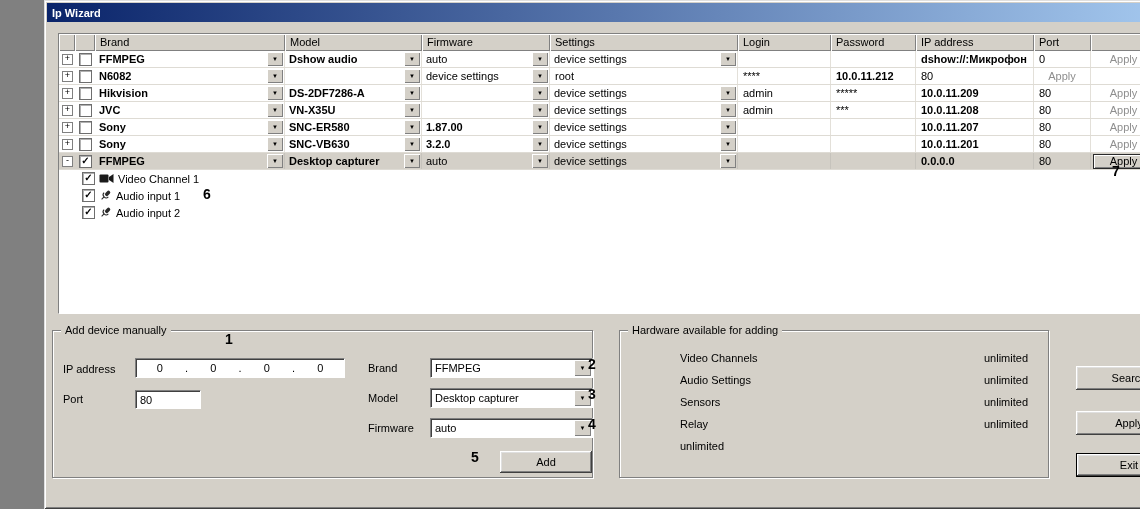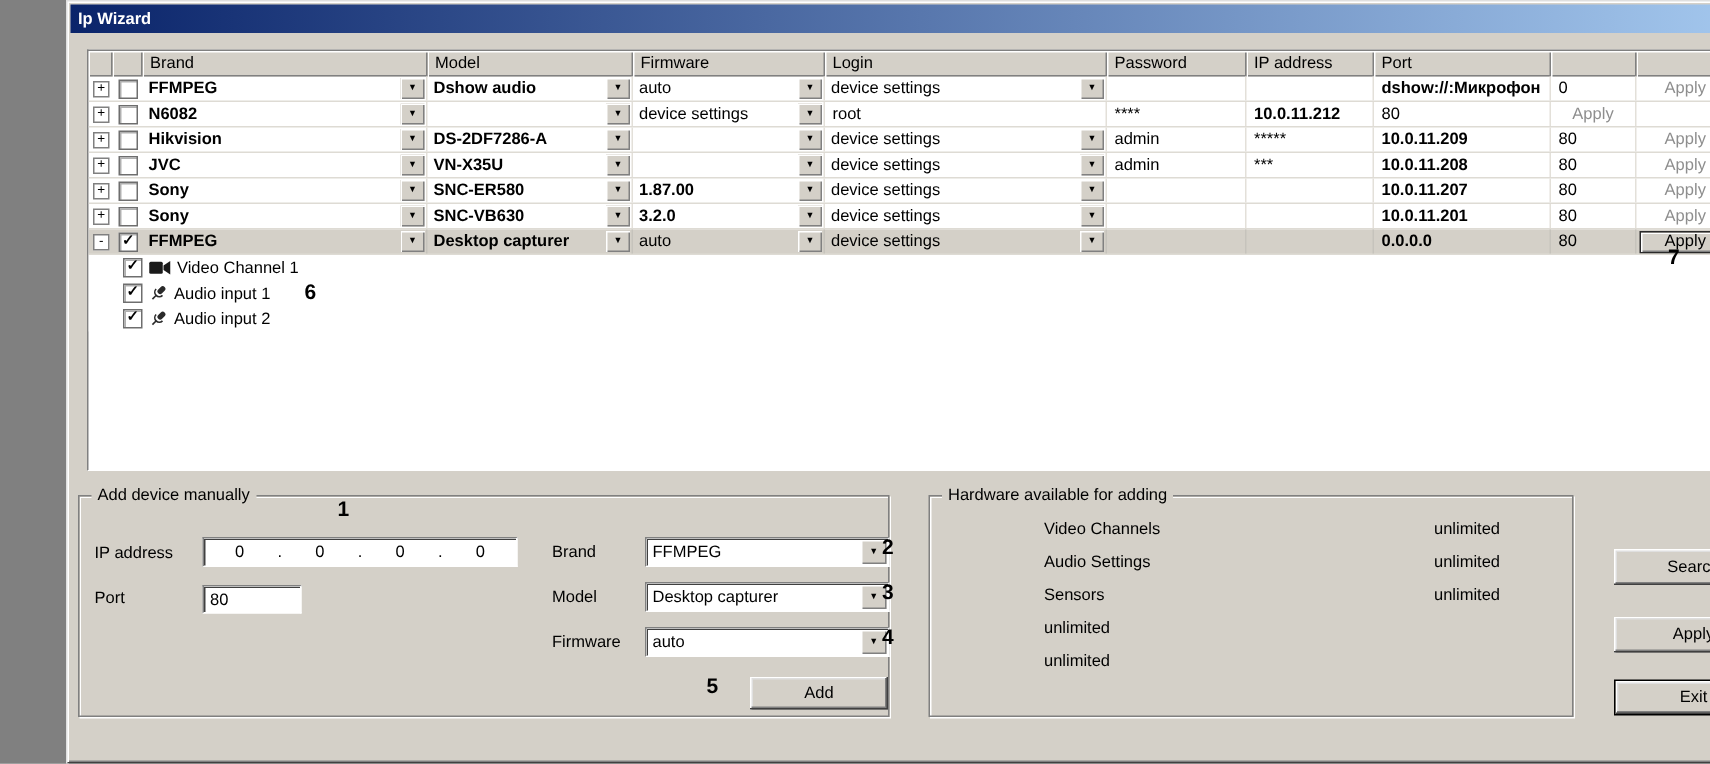--- a/index.html
+++ b/index.html
@@ -97,21 +97,21 @@
   .btn{
     background:#d4d0c8;display:flex;align-items:center;justify-content:center;cursor:pointer;box-sizing:border-box;
     box-shadow:inset -1px -1px 0 #404040,inset 1px 1px 0 #ffffff,inset -2px -2px 0 #808080,inset 2px 2px 0 #dfdfdf;
   }
   .add-btn{position:absolute;left:447px;top:120px;width:92px;height:22px;}
   .side-btn{position:absolute;width:78px;height:24px;padding-left:28px;}
   .btn-search{left:1032px;top:366px;}
   .btn-apply{left:1032px;top:411px;}
   .btn-exit{left:1032px;top:453px;border:1px solid #000;}
   
-  .hw-row{height:22px;display:flex;padding-left:76px;}
+  .hw-row{height:22px;display:flex;align-items:center;padding-left:60px;gap:44px;}
   .hw-label{width:260px;}
   
   .ann{position:absolute;font-weight:bold;font-size:14px;}
   .ann1{left:181px;top:331px;}
   .ann2{left:544px;top:356px;}
   .ann3{left:544px;top:386px;}
   .ann4{left:544px;top:416px;}
   .ann5{left:427px;top:449px;}
   .ann6{left:159px;top:186px;}
   .ann7{left:1068px;top:163px;}
@@ -127,20 +127,21 @@
     <span class="close-btn">✕</span>
   </div>
 
   <div class="table-wrap">
     <div class="thead">
       <div class="hcell"></div>
       <div class="hcell"></div>
       <div class="hcell">Brand</div>
       <div class="hcell">Model</div>
       <div class="hcell">Firmware</div>
+      <div class="hcell">Settings</div>
       <div class="hcell">Login</div>
       <div class="hcell">Password</div>
       <div class="hcell">IP address</div>
       <div class="hcell">Port</div>
       <div class="hcell"></div>
       <div class="hcell"></div>
     </div>
 
     <div class="trow">
       <div class="cell c-exp">
@@ -453,20 +454,21 @@
     </div>
     <div class="hw-row">
       <span class="hw-label">Audio Settings</span>
       <span class="hw-value">unlimited</span>
     </div>
     <div class="hw-row">
       <span class="hw-label">Sensors</span>
       <span class="hw-value">unlimited</span>
     </div>
     <div class="hw-row">
+      <span class="hw-label">Relay</span>
       <span class="hw-value">unlimited</span>
     </div>
     <div class="hw-row">
       <span class="hw-value">unlimited</span>
     </div>
   </div>
 
   <div class="btn side-btn btn-search">Search</div>
   <div class="btn side-btn btn-apply">Apply</div>
   <div class="btn side-btn btn-exit">Exit</div>

